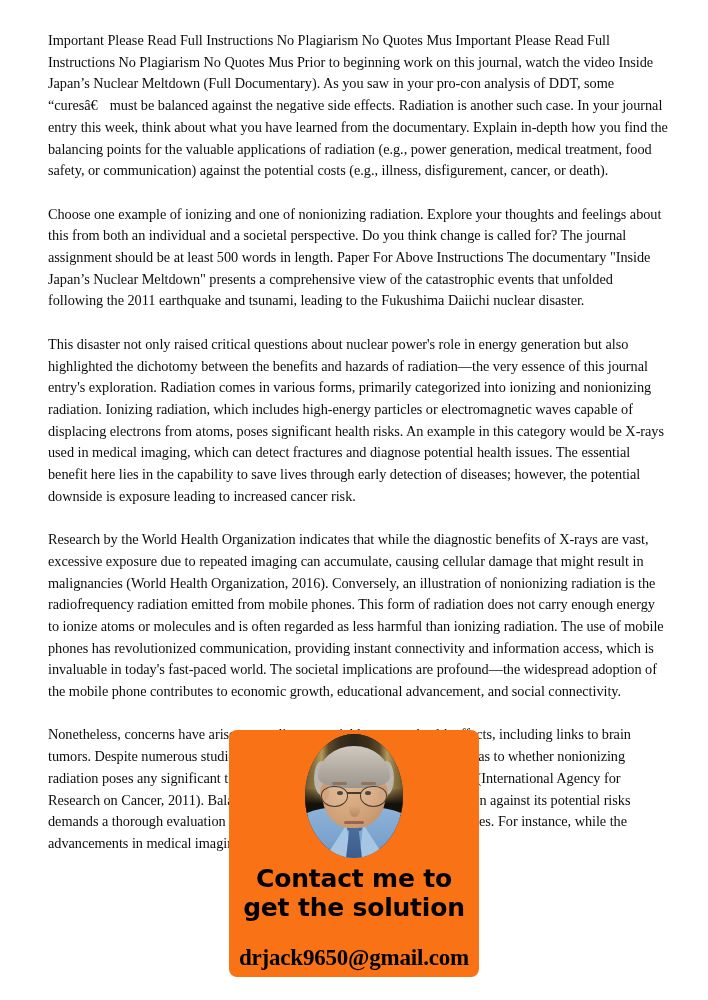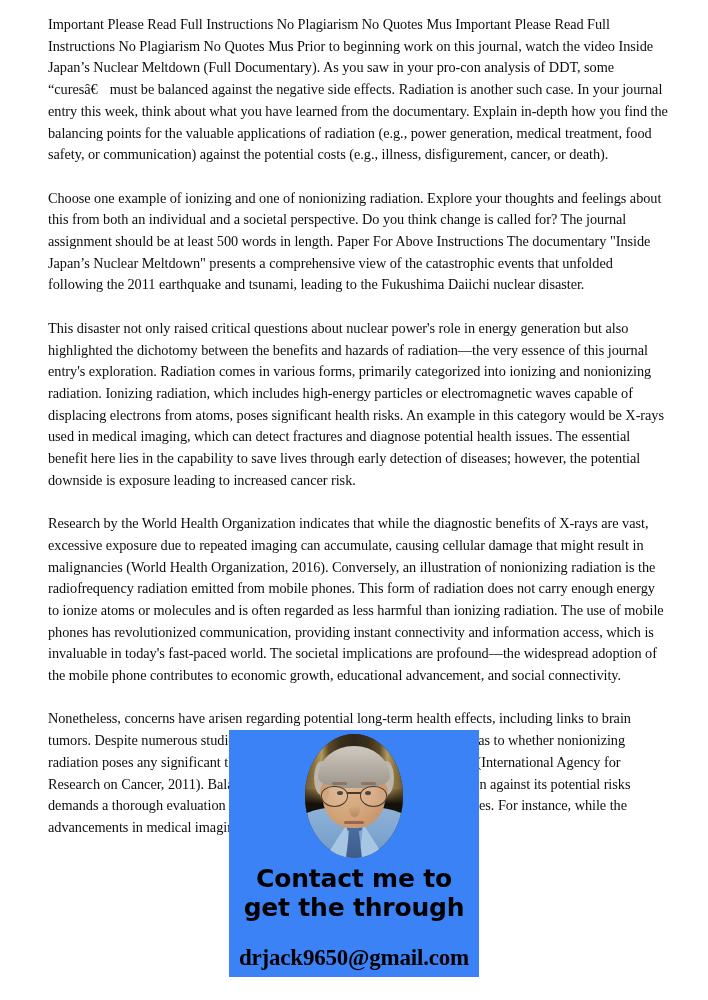--- a/index.html
+++ b/index.html
@@ -15,21 +15,21 @@
     font-family: "Liberation Serif", "DejaVu Serif", serif;
   }
 
   #doc {
     position: absolute;
     left: 0;
     top: 0;
     width: 708px;
     height: 1000px;
     box-sizing: border-box;
-    padding: 14px 40px 0 48px;
+    padding: 30px 40px 0 48px;
   }
 
   .para {
     font-family: "Liberation Serif", "DejaVu Serif", serif;
     font-size: 14.3px;
     line-height: 21.7px;
     color: #0d0d0d;
     margin: 0 0 21.7px 0;
     text-align: left;
     white-space: pre-wrap;
@@ -216,21 +216,21 @@
 <body>
 
 <div id="doc">
   <p class="para">Important Please Read Full Instructions No Plagiarism No Quotes Mus Important Please Read Full Instructions No Plagiarism No Quotes Mus Prior to beginning work on this journal, watch the video Inside Japan’s Nuclear Meltdown (Full Documentary). As you saw in your pro-con analysis of DDT, some “curesâ€ must be balanced against the negative side effects. Radiation is another such case. In your journal entry this week, think about what you have learned from the documentary. Explain in-depth how you find the balancing points for the valuable applications of radiation (e.g., power generation, medical treatment, food safety, or communication) against the potential costs (e.g., illness, disfigurement, cancer, or death).</p>
   <p class="para">Choose one example of ionizing and one of nonionizing radiation. Explore your thoughts and feelings about this from both an individual and a societal perspective. Do you think change is called for? The journal assignment should be at least 500 words in length. Paper For Above Instructions The documentary "Inside Japan’s Nuclear Meltdown" presents a comprehensive view of the catastrophic events that unfolded following the 2011 earthquake and tsunami, leading to the Fukushima Daiichi nuclear disaster.</p>
   <p class="para">This disaster not only raised critical questions about nuclear power's role in energy generation but also highlighted the dichotomy between the benefits and hazards of radiation—the very essence of this journal entry's exploration. Radiation comes in various forms, primarily categorized into ionizing and nonionizing radiation. Ionizing radiation, which includes high-energy particles or electromagnetic waves capable of displacing electrons from atoms, poses significant health risks. An example in this category would be X-rays used in medical imaging, which can detect fractures and diagnose potential health issues. The essential benefit here lies in the capability to save lives through early detection of diseases; however, the potential downside is exposure leading to increased cancer risk.</p>
   <p class="para">Research by the World Health Organization indicates that while the diagnostic benefits of X-rays are vast, excessive exposure due to repeated imaging can accumulate, causing cellular damage that might result in malignancies (World Health Organization, 2016). Conversely, an illustration of nonionizing radiation is the radiofrequency radiation emitted from mobile phones. This form of radiation does not carry enough energy to ionize atoms or molecules and is often regarded as less harmful than ionizing radiation. The use of mobile phones has revolutionized communication, providing instant connectivity and information access, which is invaluable in today's fast-paced world. The societal implications are profound—the widespread adoption of the mobile phone contributes to economic growth, educational advancement, and social connectivity.</p>
   <p class="para">Nonetheless, concerns have arisen regarding potential long-term health effects, including links to brain tumors. Despite numerous studies, the scientific consensus remains unclear as to whether nonionizing radiation poses any significant threat, leaving the issue continually debated (International Agency for Research on Cancer, 2011). Balancing the beneficial applications of radiation against its potential risks demands a thorough evaluation from both individual and societal perspectives. For instance, while the advancements in medical imaging using X-rays undeniably enhance patient</p>
 </div>
 
-<div id="contact-overlay" style="background: #3b82f6;">
+<div id="contact-overlay" style="background: #f97316; border-radius: 8px;">
 
   <div class="avatar-wrap">
     <div class="p-wall"></div>
     <div class="p-wall-dark"></div>
     <div class="p-shirt"></div>
     <div class="p-collar-l"></div>
     <div class="p-collar-r"></div>
     <div class="p-knot"></div>
     <div class="p-tie"></div>
     <div class="p-neck"></div>
@@ -247,15 +247,15 @@
     <div class="p-glasses">
       <div class="p-lens l"></div>
       <div class="p-bridge"></div>
       <div class="p-lens r"></div>
     </div>
     <div class="p-nose"></div>
     <div class="p-mouth"></div>
   </div>
 
   <div class="contact-line first">Contact me to</div>
-  <div class="contact-line">get the through</div>
+  <div class="contact-line">get the solution</div>
   <div class="contact-email">drjack9650@gmail.com</div>
 </div>
 
 </body></html>

